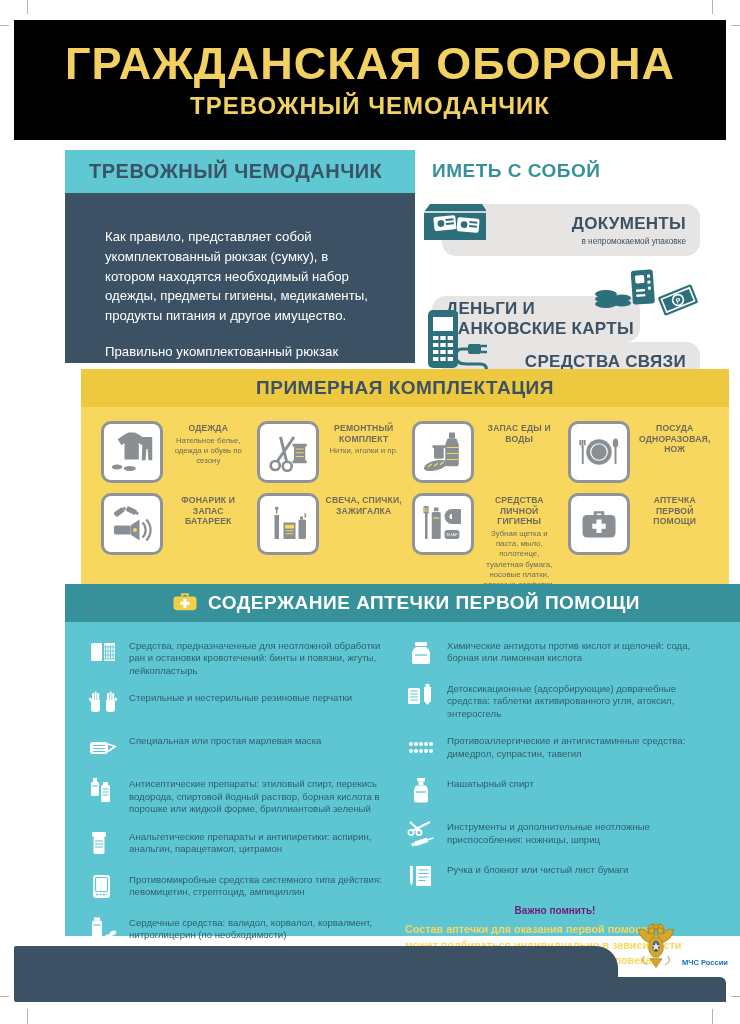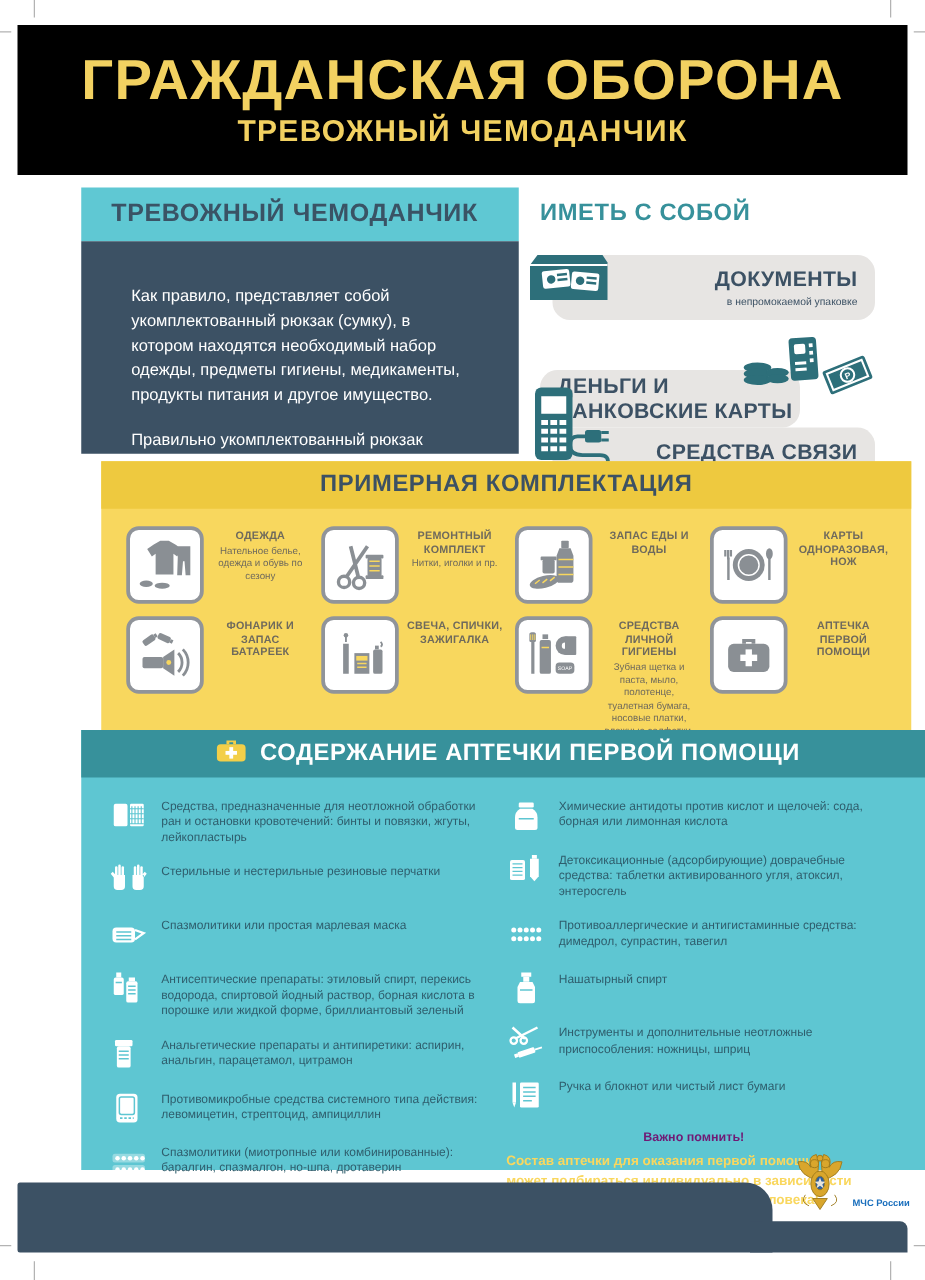--- a/index.html
+++ b/index.html
@@ -239,21 +239,21 @@
           <svg viewBox="0 0 64 64">
               <circle cx="32" cy="32" r="17"></circle>
               <circle cx="32" cy="32" r="11" fill="none" stroke="#fff" stroke-width="1.6"></circle>
               <path d="M10 16v10M7 16v7M13 16v7" stroke="#8a8f94" stroke-width="2.4" fill="none"></path>
               <rect x="9" y="24" width="2.6" height="24"></rect>
               <ellipse cx="54" cy="20" rx="3.6" ry="6"></ellipse>
               <rect x="52.7" y="25" width="2.6" height="23"></rect>
             </svg>
         </span>
         <div class="kit-txt">
-          <div class="kit-lbl">КАРТЫ ОДНОРАЗОВАЯ, НОЖ</div>
+          <div class="kit-lbl">ПОСУДА ОДНОРАЗОВАЯ, НОЖ</div>
         </div>
       </div>
 
       <div class="kit-item">
         <span class="kit-icon">
           <svg viewBox="0 0 64 64">
               <g transform="rotate(-35 16 16)">
                 <rect x="8" y="12" width="14" height="7" rx="2"></rect>
                 <rect x="22" y="13.5" width="3" height="4"></rect>
               </g>
@@ -379,21 +379,21 @@
         </div>
 
         <div class="aid-item">
           <span class="aid-ico">
             <svg viewBox="0 0 30 30">
                 <rect x="2" y="9" width="18" height="12" rx="3"></rect>
                 <path d="M5 12.5h12M5 15.5h12M5 18.5h12" stroke="#5ec6d2" stroke-width="1.2"></path>
                 <path d="M20 11l7 2.5-7 5" fill="none" stroke="#fff" stroke-width="1.8"></path>
               </svg>
           </span>
-          <div class="aid-txt">Спазмолитики или простая марлевая маска</div>
+          <div class="aid-txt">Специальная или простая марлевая маска</div>
         </div>
 
         <div class="aid-item">
           <span class="aid-ico">
             <svg viewBox="0 0 30 30">
                 <rect x="5" y="2" width="4" height="4"></rect>
                 <rect x="3" y="6" width="8" height="14" rx="1.5"></rect>
                 <path d="M4.5 10h5" stroke="#5ec6d2" stroke-width="1.2"></path>
                 <rect x="15" y="6" width="5" height="3"></rect>
                 <rect x="13" y="9" width="9" height="17" rx="1.5"></rect>
@@ -418,20 +418,32 @@
           <span class="aid-ico">
             <svg viewBox="0 0 30 30">
                 <rect x="5" y="3" width="17" height="23" rx="3"></rect>
                 <rect x="7.5" y="5.5" width="12" height="14" rx="1.5" fill="none" stroke="#5ec6d2" stroke-width="1.2"></rect>
                 <path d="M8 22.5h11" stroke="#5ec6d2" stroke-width="1.4" stroke-dasharray="2 1.4"></path>
               </svg>
           </span>
           <div class="aid-txt">Противомикробные средства системного типа действия: левомицетин, стрептоцид, ампициллин</div>
         </div>
 
+        <div class="aid-item">
+          <span class="aid-ico">
+            <svg viewBox="0 0 30 30">
+                <rect x="6" y="2.5" width="6" height="3"></rect>
+                <rect x="4" y="5.5" width="10" height="17" rx="2"></rect>
+                <path d="M5.5 10h7" stroke="#5ec6d2" stroke-width="1.2"></path>
+                <ellipse cx="20" cy="22" rx="4.2" ry="2.6" transform="rotate(-24 20 22)"></ellipse>
+                <ellipse cx="25" cy="18" rx="3.4" ry="2.2" transform="rotate(-24 25 18)"></ellipse>
+              </svg>
+          </span>
+          <div class="aid-txt">Сердечные средства: валидол, корвалол, корвалмент, нитроглицерин (по необходимости)</div>
+        </div>
 
         <div class="aid-item">
           <span class="aid-ico">
             <svg viewBox="0 0 30 30">
                 <g fill="#fff">
                   <rect x="2" y="8" width="26" height="7" rx="2" opacity=".35"></rect>
                   <circle cx="6" cy="11.5" r="1.8"></circle>
                   <circle cx="11" cy="11.5" r="1.8"></circle>
                   <circle cx="16" cy="11.5" r="1.8"></circle>
                   <circle cx="21" cy="11.5" r="1.8"></circle>

